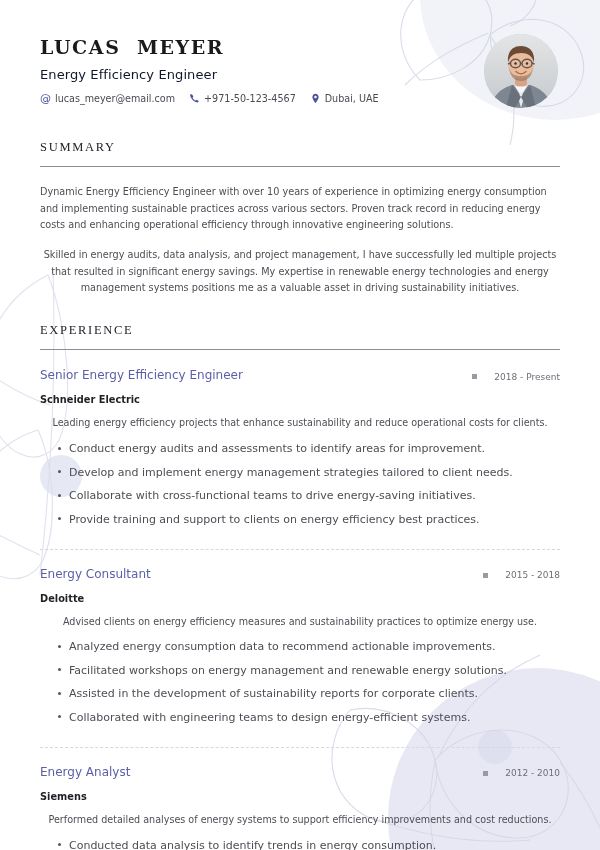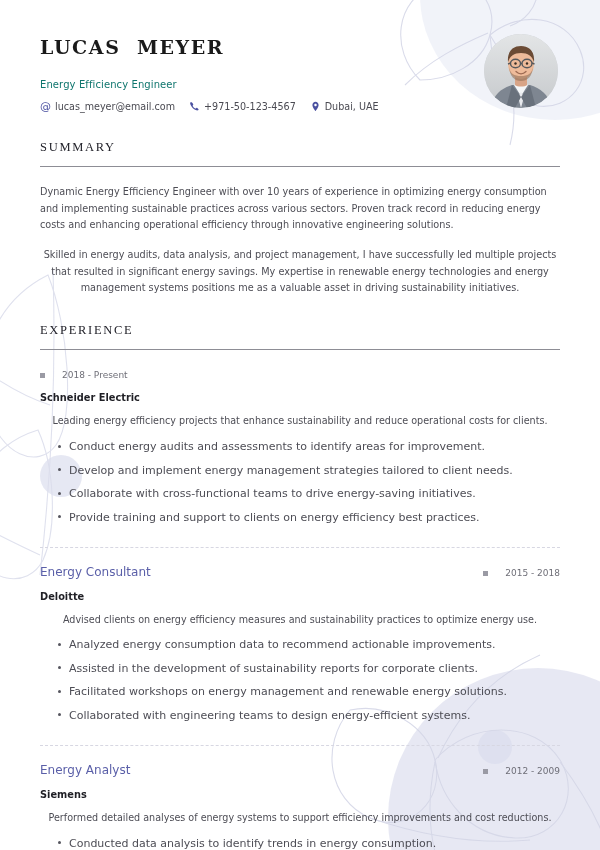--- a/index.html
+++ b/index.html
@@ -75,23 +75,23 @@
 
   .full-name {
     font-family: "DejaVu Serif", serif;
     font-size: 19px;
     font-weight: bold;
     letter-spacing: 1.6px;
     color: #1a1a1a;
     white-space: pre;
   }
   .job-title {
-    font-size: 10px;
-    color: #0f766e;
-    margin-top: 21px;
+    font-size: 13px;
+    color: #0f172a;
+    margin-top: 9px;
     letter-spacing: .1px;
   }
   .contact-row {
     display: flex;
     align-items: center;
     gap: 14px;
     margin-top: 11px;
     font-size: 9.6px;
     color: #4a4a52;
   }
@@ -340,20 +340,21 @@
       <p class="summary-para">Skilled in energy audits, data analysis, and project management, I have successfully led multiple projects that resulted in significant energy savings. My expertise in renewable energy technologies and energy management systems positions me as a valuable asset in driving sustainability initiatives.</p>
     </div>
   </div>
 
   <div class="section">
     <div class="section-title">EXPERIENCE</div>
     <div class="section-rule"></div>
     <div class="exp-list" id="exp-list">
         <div class="exp-item">
           <div class="exp-head">
+            <div class="exp-role">Senior Energy Efficiency Engineer</div>
             <div class="exp-date">
               <span class="date-square"></span>
               <span>2018 - Present</span>
             </div>
           </div>
           <div class="exp-company">Schneider Electric</div>
           <div class="exp-desc">Leading energy efficiency projects that enhance sustainability and reduce operational costs for clients.</div>
           <ul class="exp-bullets">
             <li>Conduct energy audits and assessments to identify areas for improvement.</li>
             <li>Develop and implement energy management strategies tailored to client needs.</li>
@@ -367,32 +368,32 @@
             <div class="exp-role">Energy Consultant</div>
             <div class="exp-date">
               <span class="date-square"></span>
               <span>2015 - 2018</span>
             </div>
           </div>
           <div class="exp-company">Deloitte</div>
           <div class="exp-desc">Advised clients on energy efficiency measures and sustainability practices to optimize energy use.</div>
           <ul class="exp-bullets">
             <li>Analyzed energy consumption data to recommend actionable improvements.</li>
+            <li>Facilitated workshops on energy management and renewable energy solutions.</li>
             <li>Assisted in the development of sustainability reports for corporate clients.</li>
-            <li>Facilitated workshops on energy management and renewable energy solutions.</li>
             <li>Collaborated with engineering teams to design energy-efficient systems.</li>
           </ul>
         </div>
         <div class="exp-sep"></div>
         <div class="exp-item">
           <div class="exp-head">
             <div class="exp-role">Energy Analyst</div>
             <div class="exp-date">
               <span class="date-square"></span>
-              <span>2012 - 2009</span>
+              <span>2012 - 2010</span>
             </div>
           </div>
           <div class="exp-company">Siemens</div>
           <div class="exp-desc">Performed detailed analyses of energy systems to support efficiency improvements and cost reductions.</div>
           <ul class="exp-bullets">
             <li>Conducted data analysis to identify trends in energy consumption.</li>
           </ul>
         </div>
       </div>
   </div>

